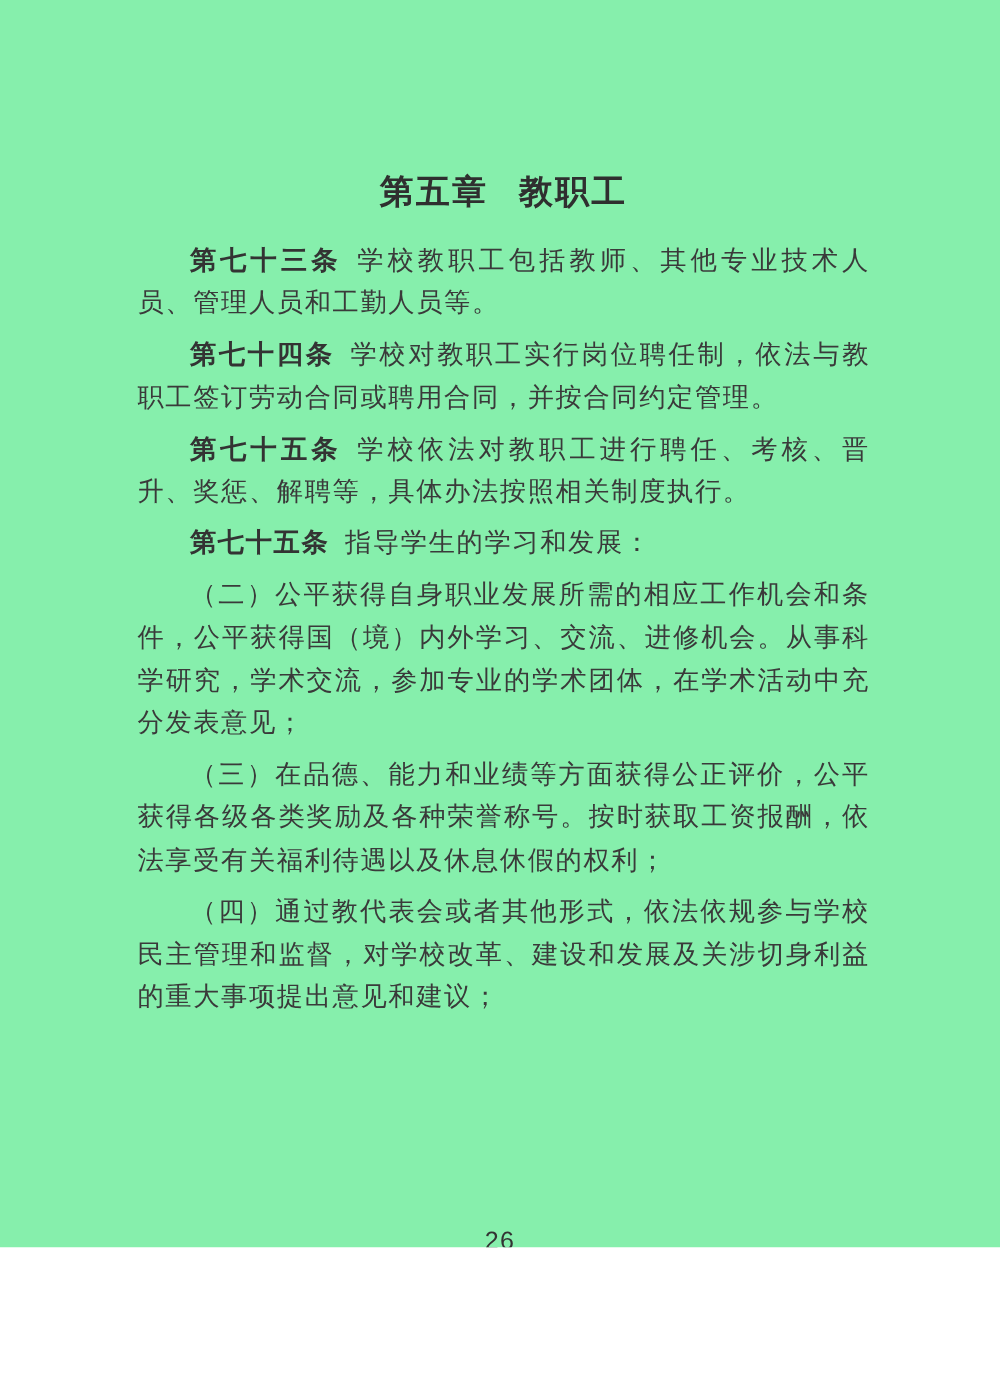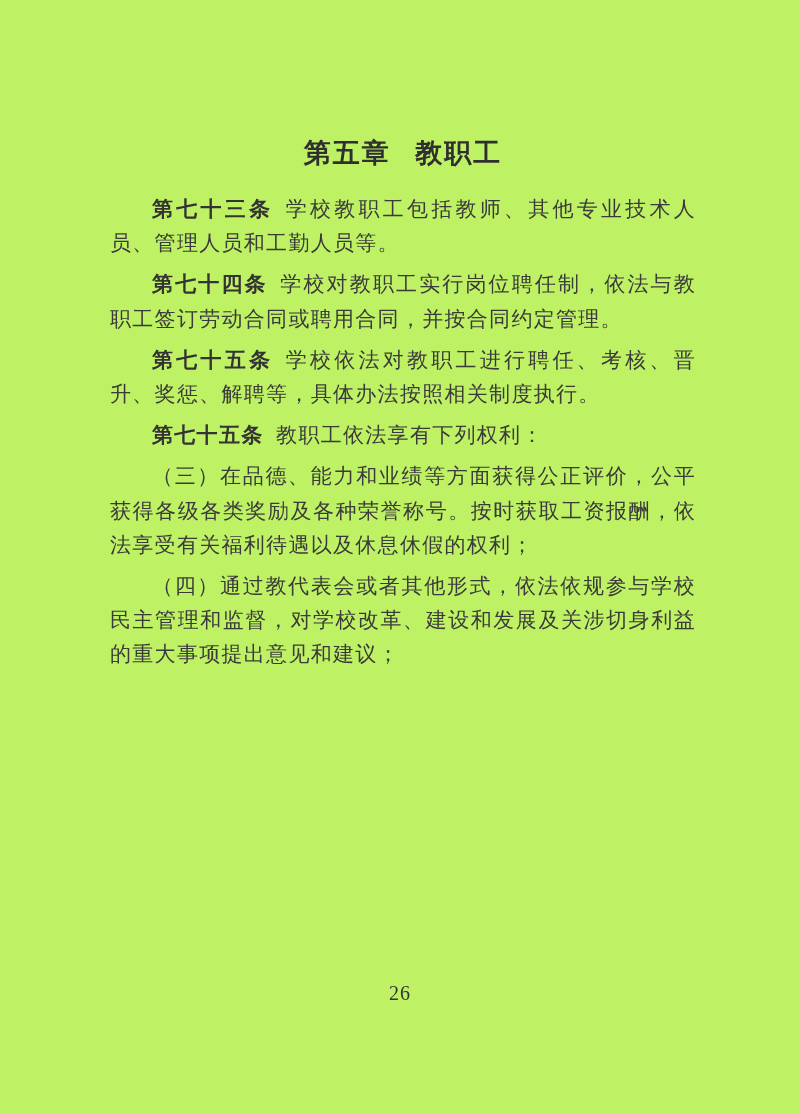--- a/index.html
+++ b/index.html
@@ -3,24 +3,24 @@
 <meta charset="utf-8">
 <style>
   html, body {
     margin: 0;
     padding: 0;
     background: #ffffff;
   }
   .page {
     position: relative;
     width: 800px;
-    height: 1114px;
-    background: #bef264;
+    height: 998px;
+    background: #86efac;
     overflow: hidden;
-    font-family: Liberation Serif, serif;
+    font-family: Liberation Sans, sans-serif;
     color: #3a3a3a;
   }
   .content {
     position: absolute;
     left: 103px;
     top: 136px;
     width: 600px;
   }
   .chapter-title {
     margin: 0 0 22px 0;
@@ -71,23 +71,24 @@
     <h1 class="chapter-title">
       <span class="chapter-label">第五章</span><span>教职工</span>
     </h1>
 
     <p class="para"><b class="article-num">第七十三条</b><span>学校教职工包括教师、其他专业技术人员、管理人员和工勤人员等。</span></p>
 
     <p class="para"><b class="article-num">第七十四条</b><span>学校对教职工实行岗位聘任制，依法与教职工签订劳动合同或聘用合同，并按合同约定管理。</span></p>
 
     <p class="para"><b class="article-num">第七十五条</b><span>学校依法对教职工进行聘任、考核、晋升、奖惩、解聘等，具体办法按照相关制度执行。</span></p>
 
-    <p class="para"><b class="article-num">第七十五条</b><span>教职工依法享有下列权利：</span></p>
+    <p class="para"><b class="article-num">第七十五条</b><span>指导学生的学习和发展：</span></p>
 
 
+    <p class="para"><b class="article-num"></b><span>（二）公平获得自身职业发展所需的相应工作机会和条件，公平获得国（境）内外学习、交流、进修机会。从事科学研究，学术交流，参加专业的学术团体，在学术活动中充分发表意见；</span></p>
 
     <p class="para"><b class="article-num"></b><span>（三）在品德、能力和业绩等方面获得公正评价，公平获得各级各类奖励及各种荣誉称号。按时获取工资报酬，依法享受有关福利待遇以及休息休假的权利；</span></p>
 
     <p class="para"><b class="article-num"></b><span>（四）通过教代表会或者其他形式，依法依规参与学校民主管理和监督，对学校改革、建设和发展及关涉切身利益的重大事项提出意见和建议；</span></p>
 
 
 
   </div>
 
   <div class="page-number">26</div>

